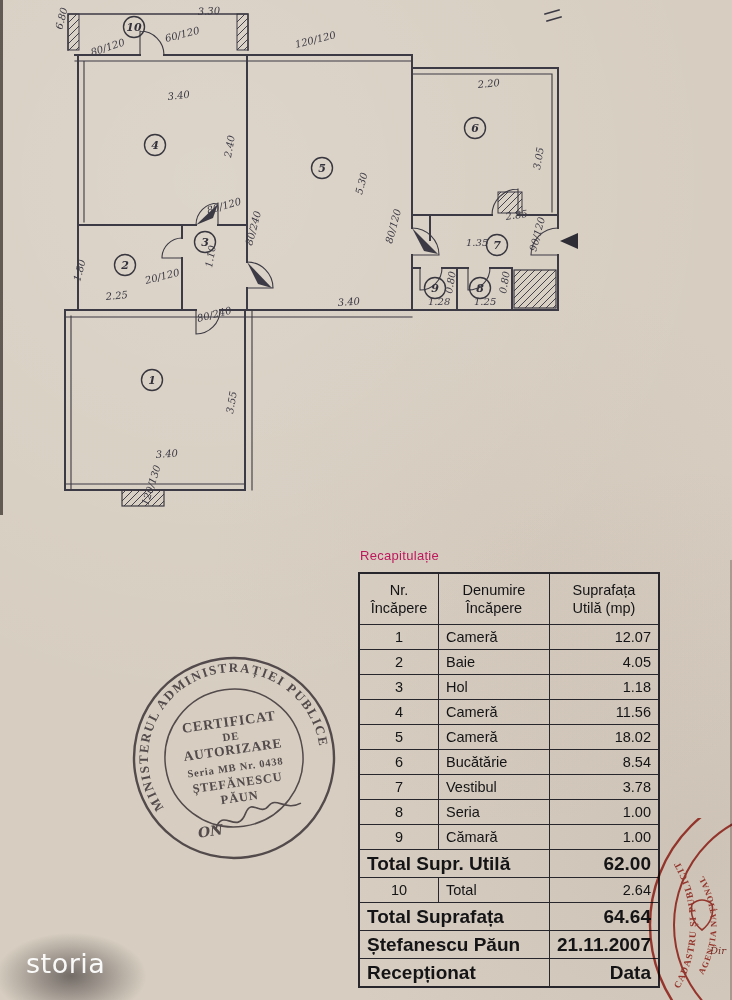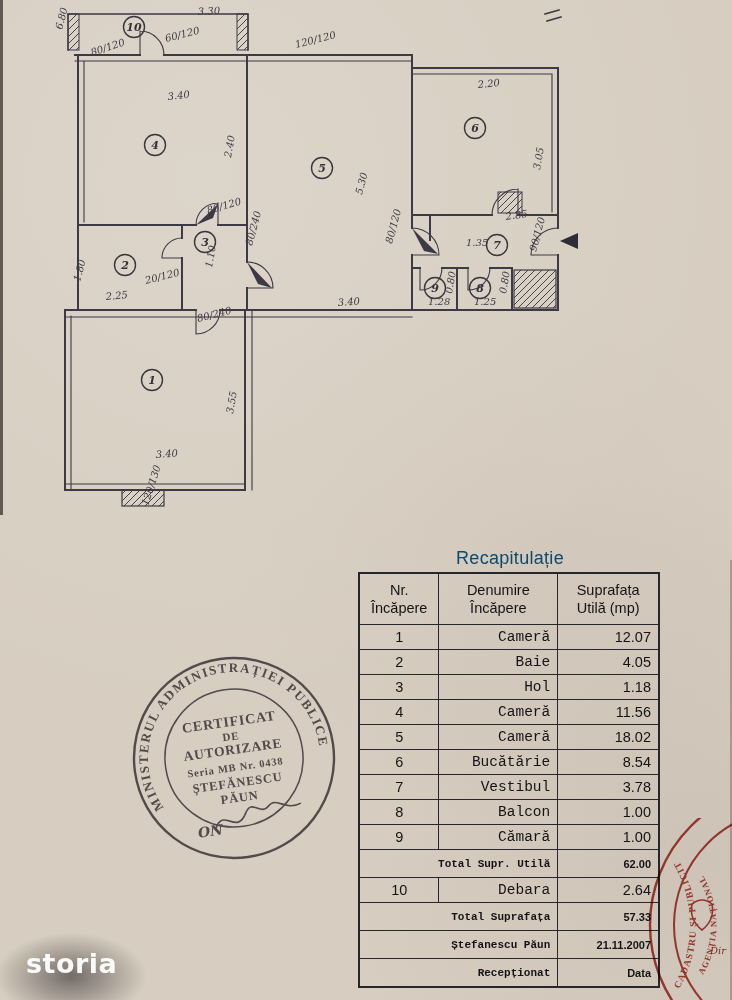--- a/index.html
+++ b/index.html
@@ -19,55 +19,55 @@
   .edge-left{position:absolute;left:0;top:0;width:3px;height:515px;background:rgba(45,40,36,.7);}
   .edge-right{position:absolute;right:0;top:560px;width:2px;height:440px;background:rgba(90,70,60,.35);}
 
   
   #plan{position:absolute;left:0;top:0;}
   .dim{font:italic 10px "DejaVu Serif", serif;fill:#3b3945;}
   .roomnum{font:italic bold 11px "DejaVu Serif", serif;fill:#33313c;text-anchor:middle;stroke:none;}
 
   
   .recap-title{
-    position:absolute;left:360px;top:548px;width:300px;text-align:center;
-    font-size:18px;color:#0c4a6e;letter-spacing:.3px;
+    position:absolute;left:360px;top:548px;width:300px;text-align:left;
+    font-size:13px;color:#be185d;letter-spacing:.3px;
   }
   table.recap{
     position:absolute;left:358px;top:572px;width:302px;
     border-collapse:collapse;color:#141416;font-size:14.5px;
     border:2px solid #26262c;
   }
   table.recap td{border:1.7px solid #26262c;height:22px;padding:1px 7px;}
   table.recap td.hdr{white-space:pre-line;text-align:center;vertical-align:middle;height:44px;line-height:1.25;padding:3px 10px;}
   td.c{text-align:center;}
-  td.l{text-align:right;padding-left:10px;font-family:Liberation Mono, monospace;}
+  td.l{text-align:left;padding-left:10px;}
   td.r{text-align:right;padding-right:8px;}
-  tr.bold td, td.bold{font-weight:bold;font-size:11px;height:25px;}
+  tr.bold td, td.bold{font-weight:bold;font-size:19px;height:25px;}
 
   
   #stamp{position:absolute;left:126px;top:650px;mix-blend-mode:multiply;opacity:.92;}
   .stamp-ring{font-family:"Liberation Serif", serif;font-weight:bold;font-size:13px;
     letter-spacing:1.6px;fill:#534d55;stroke:none;}
   .stamp-line{font-family:"Liberation Serif", serif;font-weight:bold;fill:#534d55;
     text-anchor:middle;stroke:none;letter-spacing:.8px;}
   .stamp-on{font:italic bold 14px "DejaVu Serif", serif;fill:#534d55;stroke:none;}
 
   
   #red-stamp{position:absolute;left:622px;top:818px;mix-blend-mode:multiply;opacity:.95;}
   .red-arc-text{font-family:"Liberation Serif", serif;font-weight:bold;font-size:9.5px;
     letter-spacing:1.1px;fill:#b23a32;stroke:none;}
   .red-arc-text.small{font-size:8.5px;}
   .red-dir{font:italic 10px "DejaVu Serif", serif;fill:#8a2f28;stroke:none;}
 
   
   .corner-shadow{position:absolute;left:-34px;top:916px;width:210px;height:120px;
     background:radial-gradient(closest-side, rgba(32,26,28,.55), rgba(32,26,28,0) 72%);}
   .watermark{position:absolute;left:26px;top:948px;font-family:"DejaVu Sans", sans-serif;
-    font-weight:bold;font-size:27px;color:#ffffff;opacity:.95;letter-spacing:.5px;}
+    font-weight:normal;font-size:27px;color:#ffffff;opacity:.95;letter-spacing:.5px;}
 </style>
 </head>
 <body>
 
 <div class="page"></div>
 <div class="edge-left"></div>
 <div class="edge-right"></div>
 
 <svg id="plan" width="732" height="520" viewBox="0 0 732 520">
   <defs>
@@ -244,40 +244,40 @@
         <td class="l">Bucătărie</td>
         <td class="r">8.54</td>
       </tr>
       <tr>
         <td class="c">7</td>
         <td class="l">Vestibul</td>
         <td class="r">3.78</td>
       </tr>
       <tr>
         <td class="c">8</td>
-        <td class="l">Balcon</td>
+        <td class="l">Seria</td>
         <td class="r">1.00</td>
       </tr>
       <tr>
         <td class="c">9</td>
         <td class="l">Cămară</td>
         <td class="r">1.00</td>
       </tr>
       <tr class="bold">
         <td class="l" colspan="2">Total Supr. Utilă</td>
         <td class="r">62.00</td>
       </tr>
       <tr>
         <td class="c">10</td>
-        <td class="l">Debara</td>
+        <td class="l">Total</td>
         <td class="r">2.64</td>
       </tr>
       <tr class="bold">
         <td class="l" colspan="2">Total Suprafața</td>
-        <td class="r">57.33</td>
+        <td class="r">64.64</td>
       </tr>
       <tr class="bold">
         <td class="l" colspan="2">Ștefanescu Păun</td>
         <td class="r">21.11.2007</td>
       </tr>
       <tr class="bold">
         <td class="l" colspan="2">Recepționat</td>
         <td class="r">Data</td>
       </tr>
     </tbody>

